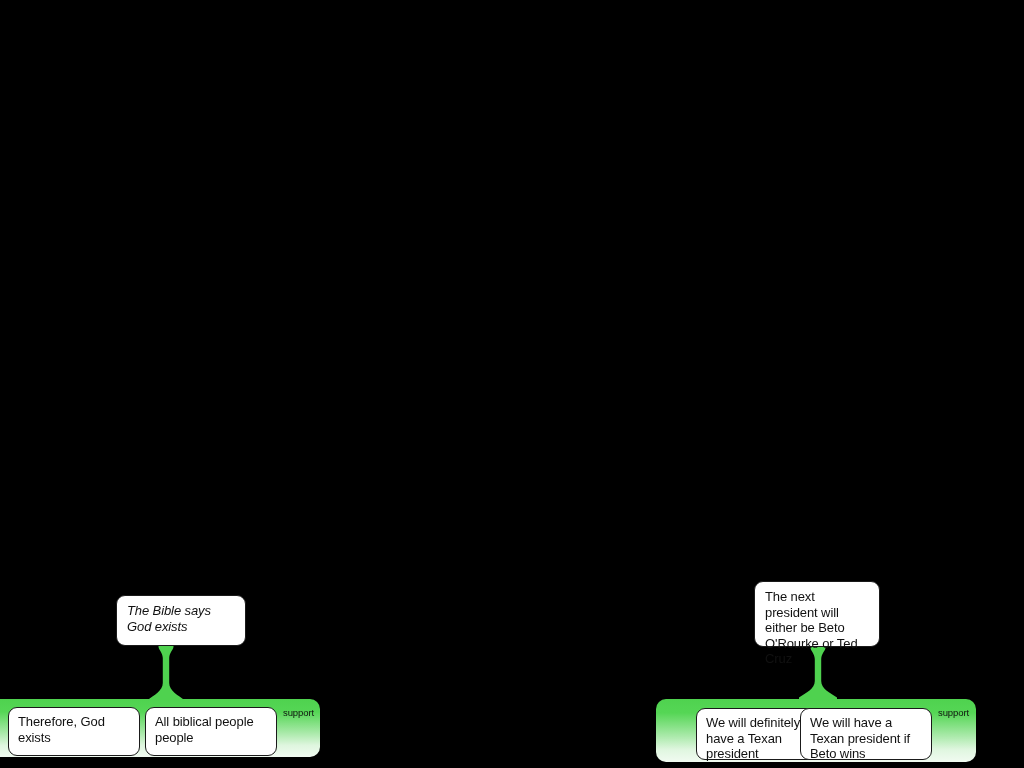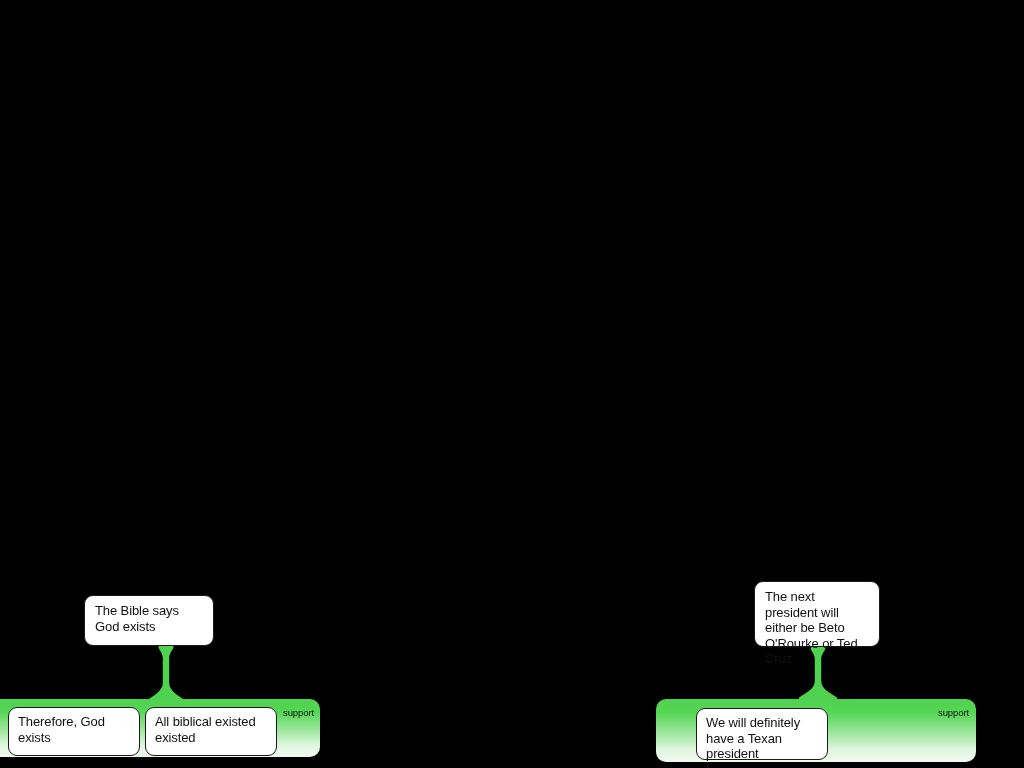--- a/index.html
+++ b/index.html
@@ -82,42 +82,42 @@
     z-index: 5;
   }
 </style>
 </head>
 <body>
 
 <div id="canvas">
 
   <div class="arg-group" style="left:0px; top:290px; width:340px; height:190px;">
 
-    <div class="claim-box" style="left:84px; top:305px; width:130px; height:51px;">The Bible says God exists</div>
+    <div class="claim-box" style="left:116px; top:305px; width:130px; height:51px;font-style:italic;">The Bible says God exists</div>
 
     <div class="stem" style="left:146px; top:353px; width:40px; height:62px;">
       <svg width="40" height="62" viewBox="0 0 40 62">
         <path d="M12.5,0 L27.5,0 L27.5,3.5
                  C27.5,7 23.5,9 23.2,15
                  L23.2,40
                  C23.2,48 32,52 39,57.5
                  L39,62 L1,62 L1,57.5
                  C8,52 16.8,48 16.8,40
                  L16.8,15
                  C16.5,9 12.5,7 12.5,3.5 Z" fill="#4fd24f"></path>
       </svg>
     </div>
 
     <div class="support-bar clip-left" style="left:0px; top:409px; width:320px; height:58px;">
     </div>
     <div class="support-label" style="left:283px; top:417px;">support</div>
 
     <div class="reason-box" style="left:8px; top:417px; width:132px; height:49px;">Therefore, God exists</div>
 
-    <div class="reason-box" style="left:145px; top:417px; width:132px; height:49px;">All biblical existed existed</div>
+    <div class="reason-box" style="left:145px; top:417px; width:132px; height:49px;">All biblical people people</div>
   </div>
 
   <div class="arg-group" style="left:325px; top:285px; width:340px; height:200px;">
 
     <div class="claim-box" style="left:429px; top:296px; width:126px; height:66px;">The next president will either be Beto O'Rourke or Ted Cruz</div>
 
     <div class="stem" style="left:473px; top:359px; width:40px; height:58px;">
       <svg width="40" height="58" viewBox="0 0 40 58">
         <path d="M12.5,0 L27.5,0 L27.5,3.5
                  C27.5,7 23.5,9 23.2,15
@@ -129,20 +129,21 @@
                  C16.5,9 12.5,7 12.5,3.5 Z" fill="#4fd24f"></path>
       </svg>
     </div>
 
     <div class="support-bar" style="left:331px; top:414px; width:320px; height:63px;">
     </div>
     <div class="support-label" style="left:613px; top:422px;">support</div>
 
     <div class="reason-box" style="left:339px; top:423px; width:132px; height:52px;margin-left:32px;">We will definitely have a Texan president</div>
 
+    <div class="reason-box" style="left:475px; top:423px; width:132px; height:52px;">We will have a Texan president if Beto wins</div>
   </div>
 
   <div class="arg-group" style="left:695px; top:285px; width:335px; height:190px;">
 
     
 
     
 
     
     

